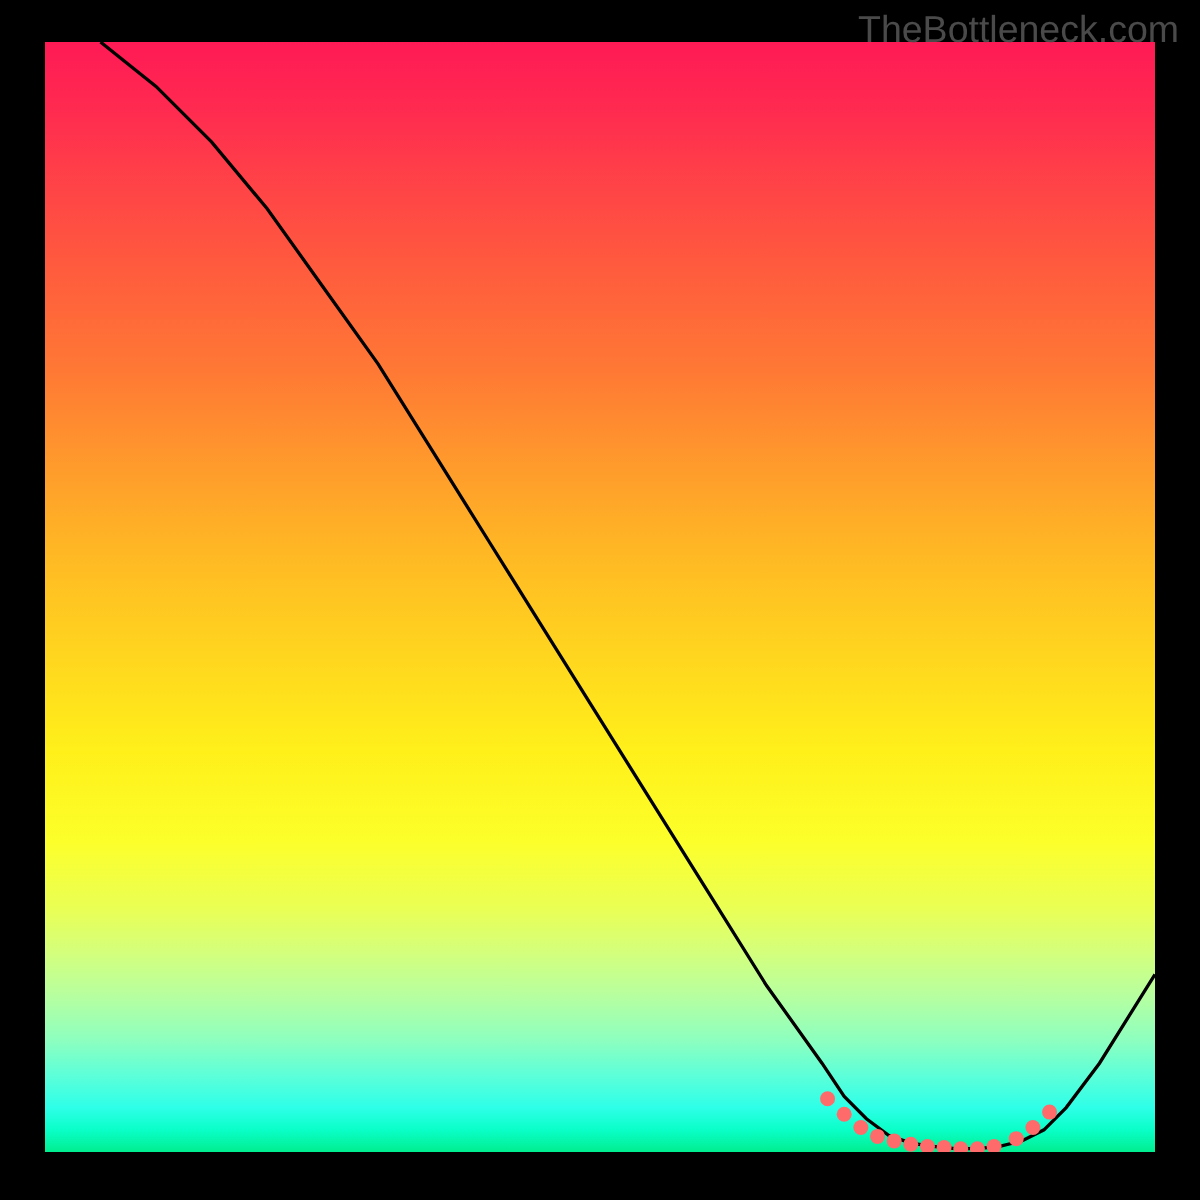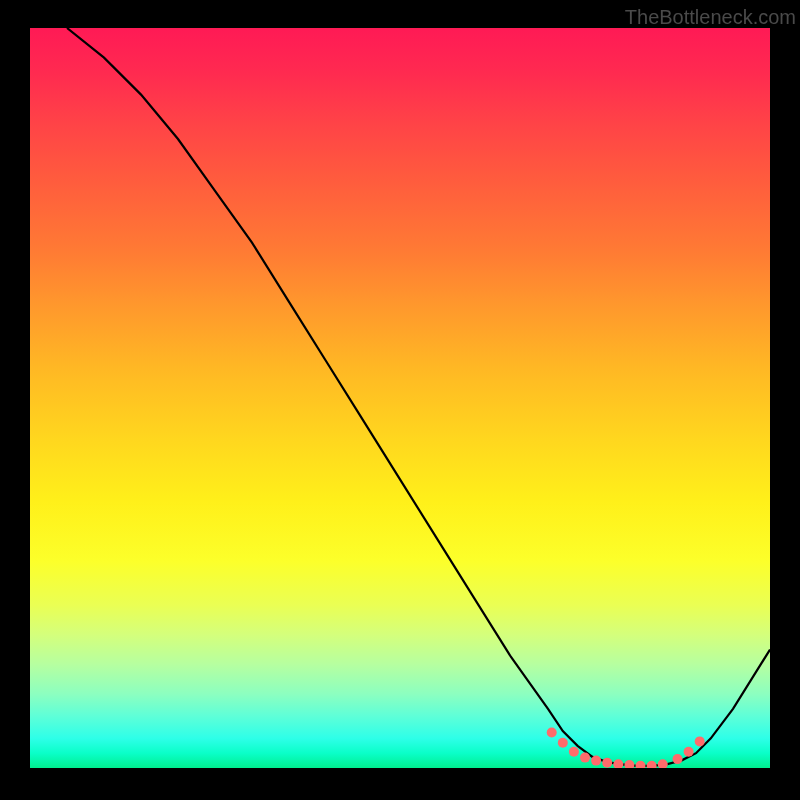--- a/index.html
+++ b/index.html
@@ -7,23 +7,23 @@
     width: 800px;
     height: 800px;
     background: #000;
     position: relative;
     font-family: Arial, sans-serif;
     overflow: hidden;
   }
   .watermark {
     position: absolute;
     top: 6px;
-    right: 4px;
+    right: 14px;
     color: #4a4a4a;
-    font-size: 20px;
+    font-size: 25px;
     font-weight: 500;
     z-index: 10;
   }
   .plot-area {
     position: absolute;
     left: 30px;
     top: 28px;
     width: 740px;
     height: 740px;
     background: linear-gradient(to bottom,

